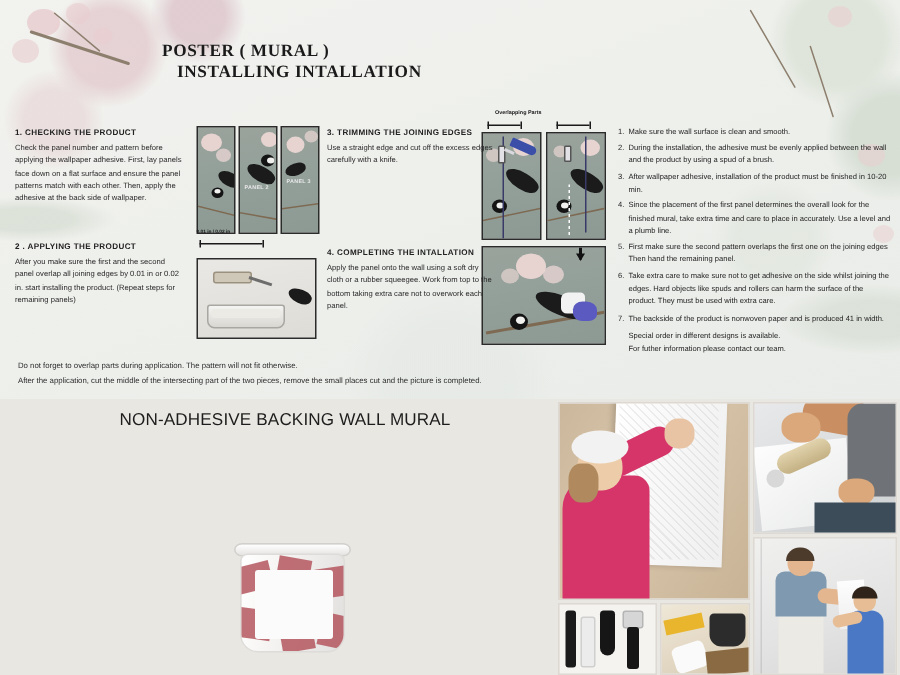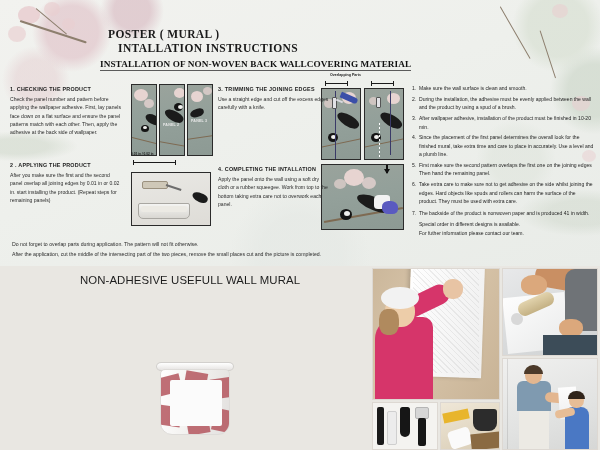--- a/index.html
+++ b/index.html
@@ -147,23 +147,22 @@
     <div class="branch" style="left:20px;top:20px;width:70px;height:1.6px;transform:rotate(18deg);"></div>
     <div class="branch" style="left:36px;top:8px;width:40px;height:1.2px;transform:rotate(40deg);"></div>
     <div class="branch" style="left:500px;top:6px;width:60px;height:1.4px;transform:rotate(60deg);"></div>
     <div class="branch" style="left:540px;top:30px;width:50px;height:1.2px;transform:rotate(72deg);"></div>
     <div class="blossom" style="left:552px;top:4px;width:16px;height:14px;opacity:.7;"></div>
     <div class="blossom" style="left:572px;top:96px;width:18px;height:15px;opacity:.65;"></div>
     <div class="blossom" style="left:582px;top:150px;width:14px;height:12px;opacity:.6;"></div>
 
     <div class="titleblock">
       <div class="t1">POSTER ( MURAL )</div>
-      <div class="t2">INTALLATION INSTRUCTIONS</div>
-    </div>
-    <div class="subtitle">INSTALLATION OF NON-WOVEN BACK WALLCOVERING MATERIAL</div>
+      <div class="t2">INSTALLING INTALLATION</div>
+    </div>
 
     <div class="step step1">
       <h4>1. CHECKING THE PRODUCT</h4>
       <p>Check the panel number and pattern before applying the wallpaper adhesive. First, lay panels face down on a flat surface and ensure the panel patterns match with each other. Then, apply the adhesive at the back side of wallpaper.</p>
     </div>
 
     <div class="step step2">
       <h4>2 . APPLYING THE PRODUCT</h4>
       <p>After you make sure the first and the second panel overlap all joining edges by 0.01 in or 0.02 in. start installing the product. (Repeat steps for remaining panels)</p>
     </div>
@@ -286,21 +285,21 @@
 
     <div class="notes">
       <p>Do not forget to overlap parts during application. The pattern will not fit otherwise.</p>
       <p>After the application, cut the middle of the intersecting part of the two pieces, remove the small places cut and the picture is completed.</p>
     </div>
   </div>
 
   <div class="bottom">
 
     <div class="promo">
-      <div class="h">NON-ADHESIVE USEFULL WALL MURAL</div>
+      <div class="h">NON-ADHESIVE BACKING WALL MURAL</div>
     </div>
 
     <div class="bucket">
       <div class="lid"></div>
       <div class="body">
         <div class="red" style="left:-4px;top:6px;width:24px;height:18px;transform:rotate(-14deg);"></div>
         <div class="red" style="left:24px;top:2px;width:22px;height:16px;transform:rotate(10deg);"></div>
         <div class="red" style="left:50px;top:8px;width:24px;height:20px;transform:rotate(-8deg);"></div>
         <div class="red" style="left:-2px;top:36px;width:22px;height:20px;transform:rotate(8deg);"></div>
         <div class="red" style="left:26px;top:44px;width:22px;height:20px;transform:rotate(-10deg);"></div>

